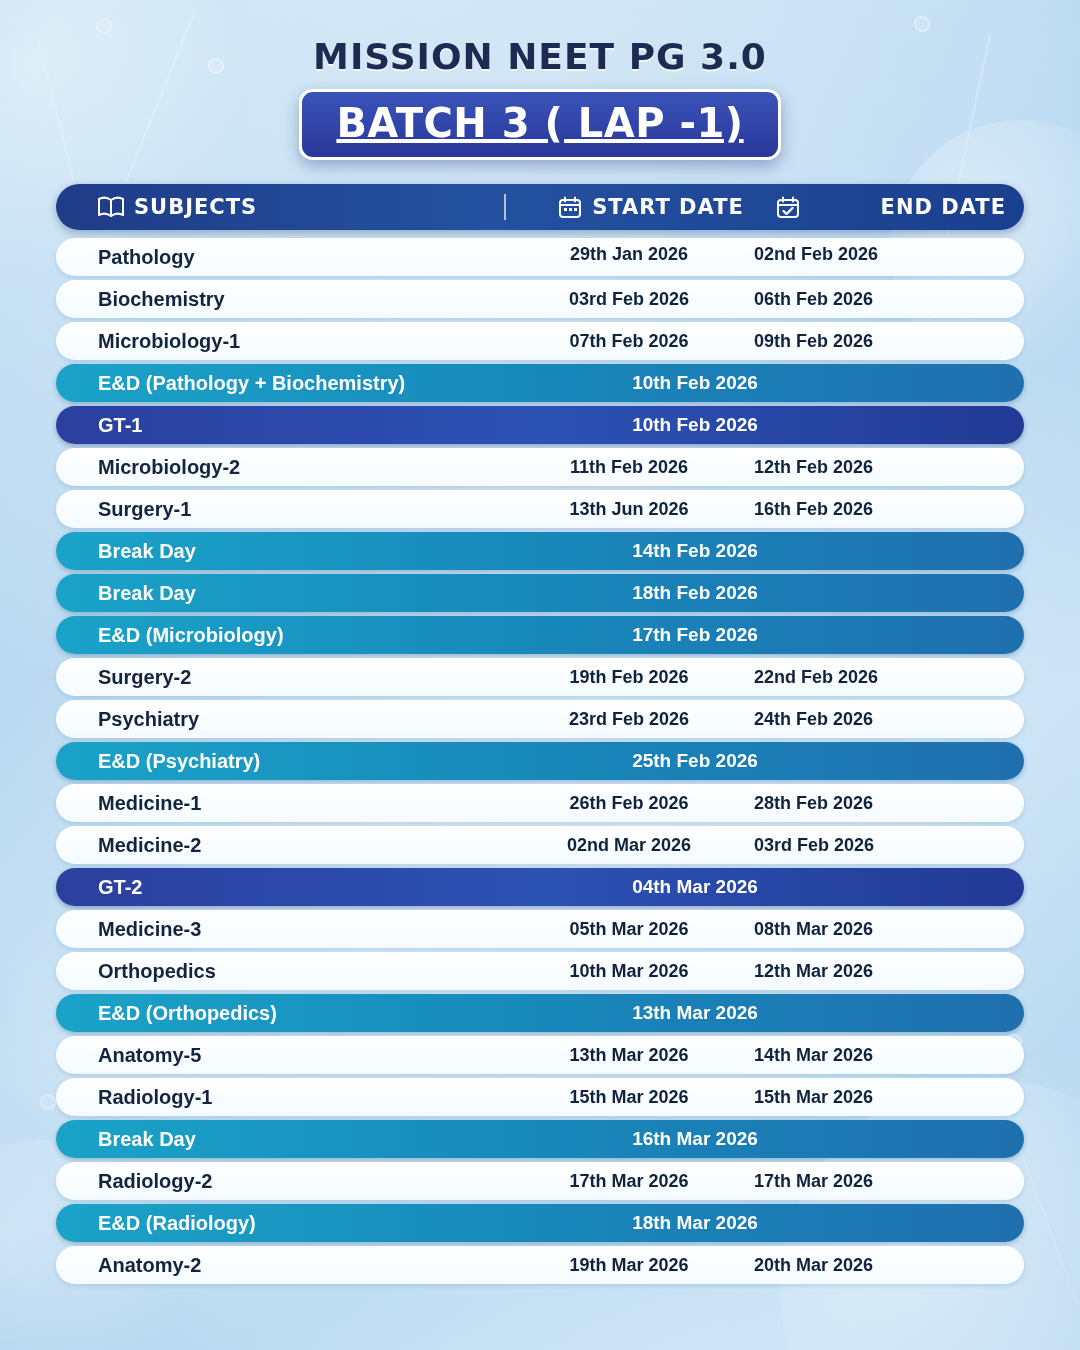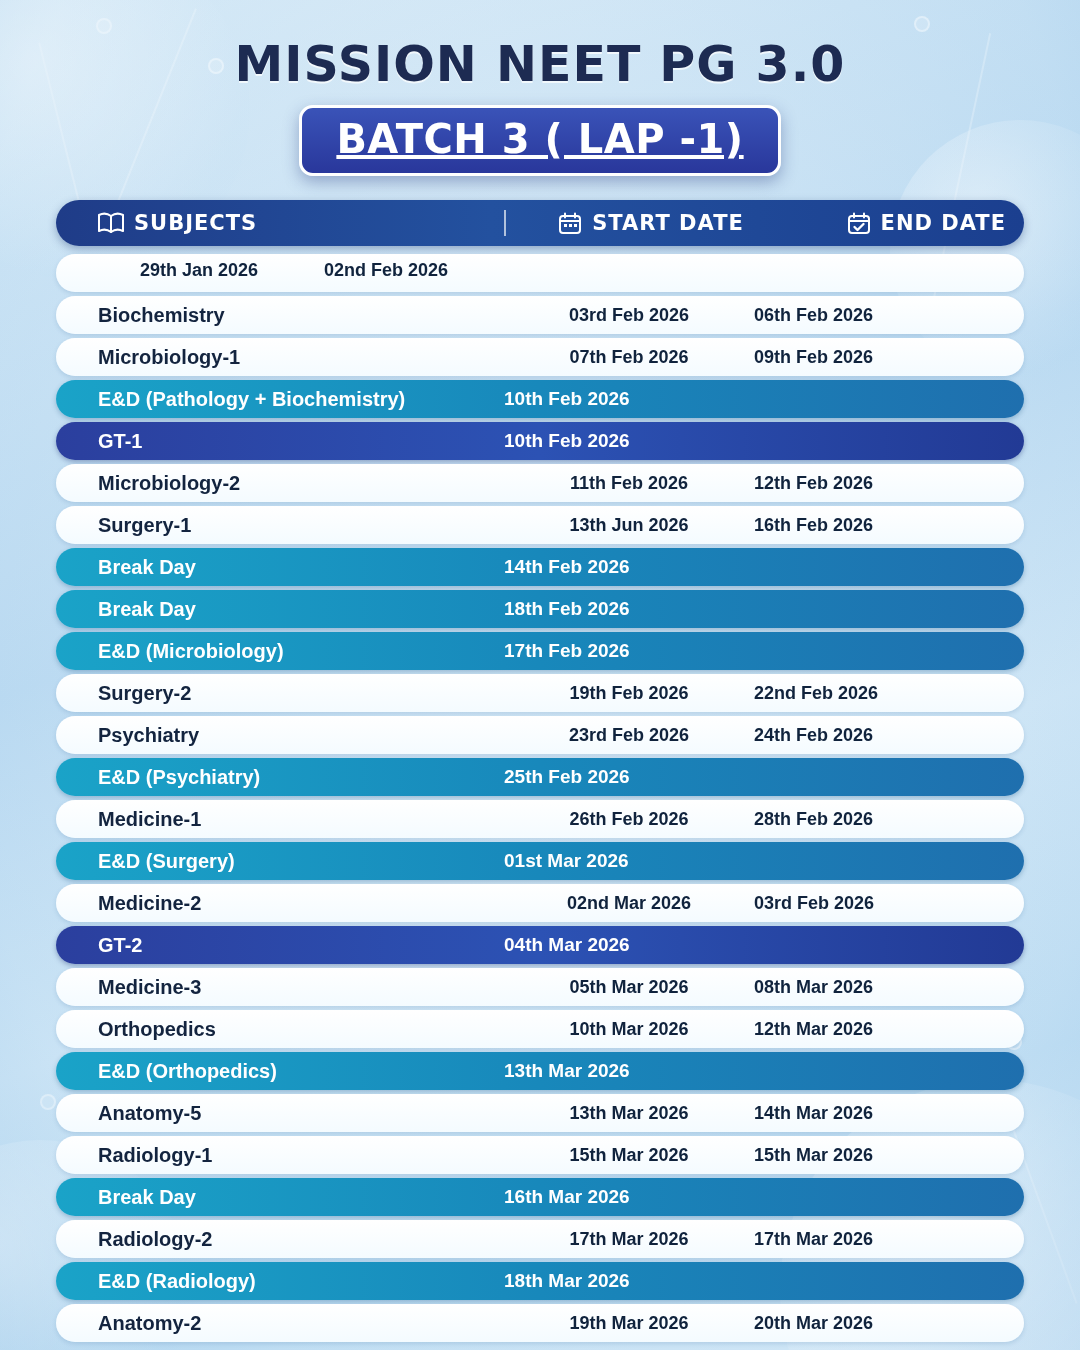--- a/index.html
+++ b/index.html
@@ -48,21 +48,21 @@
     background: radial-gradient(ellipse at 50% 40%, rgba(255,255,255,0.22), rgba(150,200,235,0.18) 78%, rgba(120,180,225,0.30) 100%);
   }
 
   
   .header {
     position: relative;
     padding-top: 36px;
     text-align: center;
   }
   .title {
-    font-size: 49px;
+    font-size: 36px;
     font-weight: 800;
     letter-spacing: 1px;
     color: #1d2b52;
     text-shadow: 0 2px 0 rgba(255,255,255,0.7);
     font-family: "DejaVu Sans", sans-serif;
     text-align: center;
   }
   .subtitle-wrap {
     display: inline-block;
     margin-top: 12px;
@@ -111,21 +111,21 @@
     gap: 10px;
     color: #ffffff;
     font-size: 21px;
     font-weight: 800;
     letter-spacing: 1px;
     font-family: "DejaVu Sans", sans-serif;
   }
   .hc-subject { width: 430px; padding-left: 24px; }
   .hc-sep { width: 2px; height: 26px; background: rgba(255,255,255,0.65); margin-right: 20px; }
   .hc-start { width: 250px; justify-content: center; }
-  .hc-end { flex: 1; justify-content: flex-end; }
+  .hc-end { flex: 1; justify-content: space-between; }
 
   .ico { display: inline-block; line-height: 1; }
   .ico svg { display: block; }
 
   
   .row.plain {
     background: linear-gradient(180deg, #ffffff 0%, #f4fbff 100%);
     box-shadow: 0 2px 4px rgba(60,110,160,0.18);
   }
   .row.plain .subject {
@@ -151,21 +151,21 @@
   .row.teal .subject, .row.navy .subject,
   .row.teal .date, .row.navy .date {
     color: #ffffff;
   }
   .row.teal .subject, .row.navy .subject { font-size: 20px; font-weight: 800; }
   .row.teal .date, .row.navy .date { font-size: 19px; font-weight: 800; }
 
   .subject { width: 430px; padding-left: 24px; white-space: nowrap; }
   .cell-start { width: 250px; text-align: center; }
   .cell-end { flex: 1; }
-  .cell-span { flex: 1; padding-right: 120px; }
+  .cell-span { flex: 1; text-align: center; padding-right: 120px; }
 
   
   .nudge-up .date { position: relative; top: -3px; }
 </style>
 </head>
 <body>
 
 <div class="bg-deco">
   <div class="blob b1"></div>
   <div class="blob b2"></div>
@@ -223,20 +223,21 @@
           <path d="M2 9h20" stroke="#fff" stroke-width="2"></path>
           <path d="M7 1.5v4M17 1.5v4" stroke="#fff" stroke-width="2" stroke-linecap="round"></path>
           <path d="M7.5 15l3 3 6-6" fill="none" stroke="#fff" stroke-width="2.4" stroke-linecap="round" stroke-linejoin="round"></path>
         </svg>
       </span>
       <span>END DATE</span>
     </div>
   </div>
 
   <div class="row plain nudge-up">
+    <div class="subject">Pathology</div>
     <div class="date cell-start">29th Jan 2026</div>
     <div class="date cell-end nudge-down">02nd Feb 2026</div>
   </div>
 
   <div class="row plain">
     <div class="subject">Biochemistry</div>
     <div class="date cell-start">03rd Feb 2026</div>
     <div class="date cell-end nudge-up">06th Feb 2026</div>
   </div>
 
@@ -299,24 +300,20 @@
     <div class="subject">E&amp;D (Psychiatry)</div>
     <div class="date cell-span nudge-down">25th Feb 2026</div>
   </div>
 
   <div class="row plain">
     <div class="subject">Medicine-1</div>
     <div class="date cell-start">26th Feb 2026</div>
     <div class="date cell-end nudge-up">28th Feb 2026</div>
   </div>
 
-  <div class="row teal">
-    <div class="subject">E&amp;D (Surgery)</div>
-    <div class="date cell-span nudge-down">01st Mar 2026</div>
-  </div>
 
   <div class="row plain">
     <div class="subject">Medicine-2</div>
     <div class="date cell-start">02nd Mar 2026</div>
     <div class="date cell-end nudge-up">03rd Feb 2026</div>
   </div>
 
   <div class="row navy">
     <div class="subject">GT-2</div>
     <div class="date cell-span nudge-down">04th Mar 2026</div>

